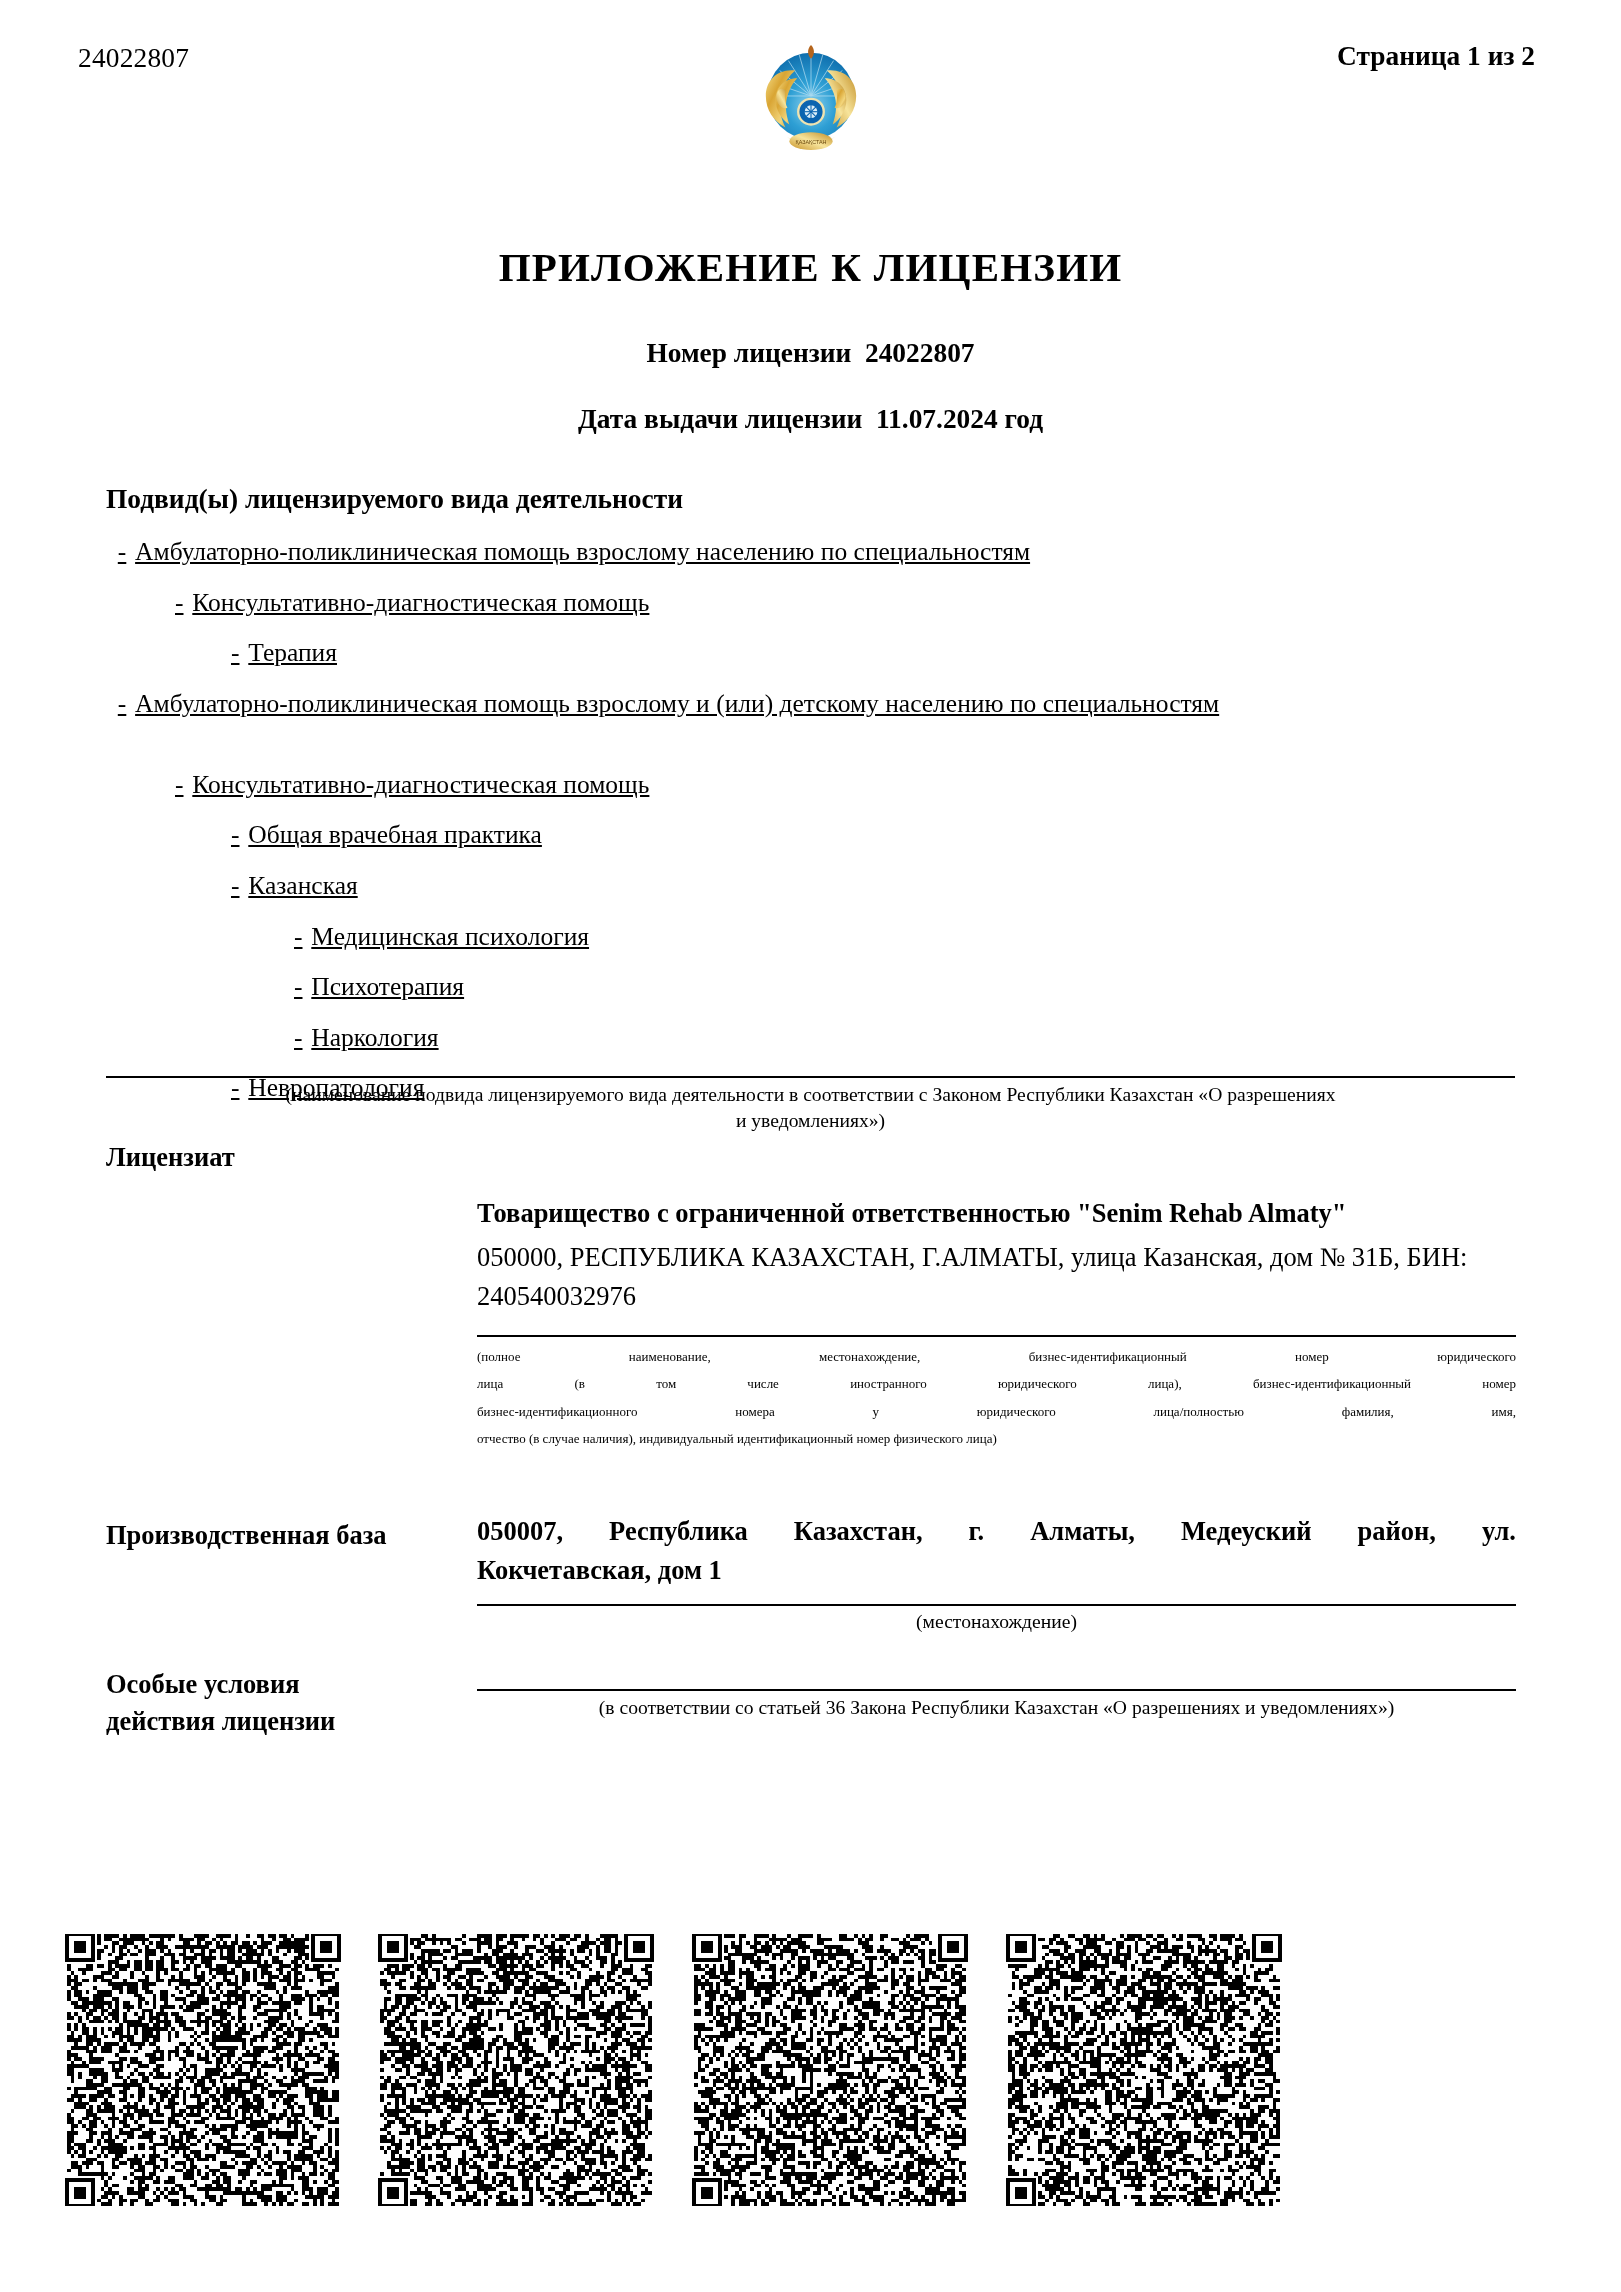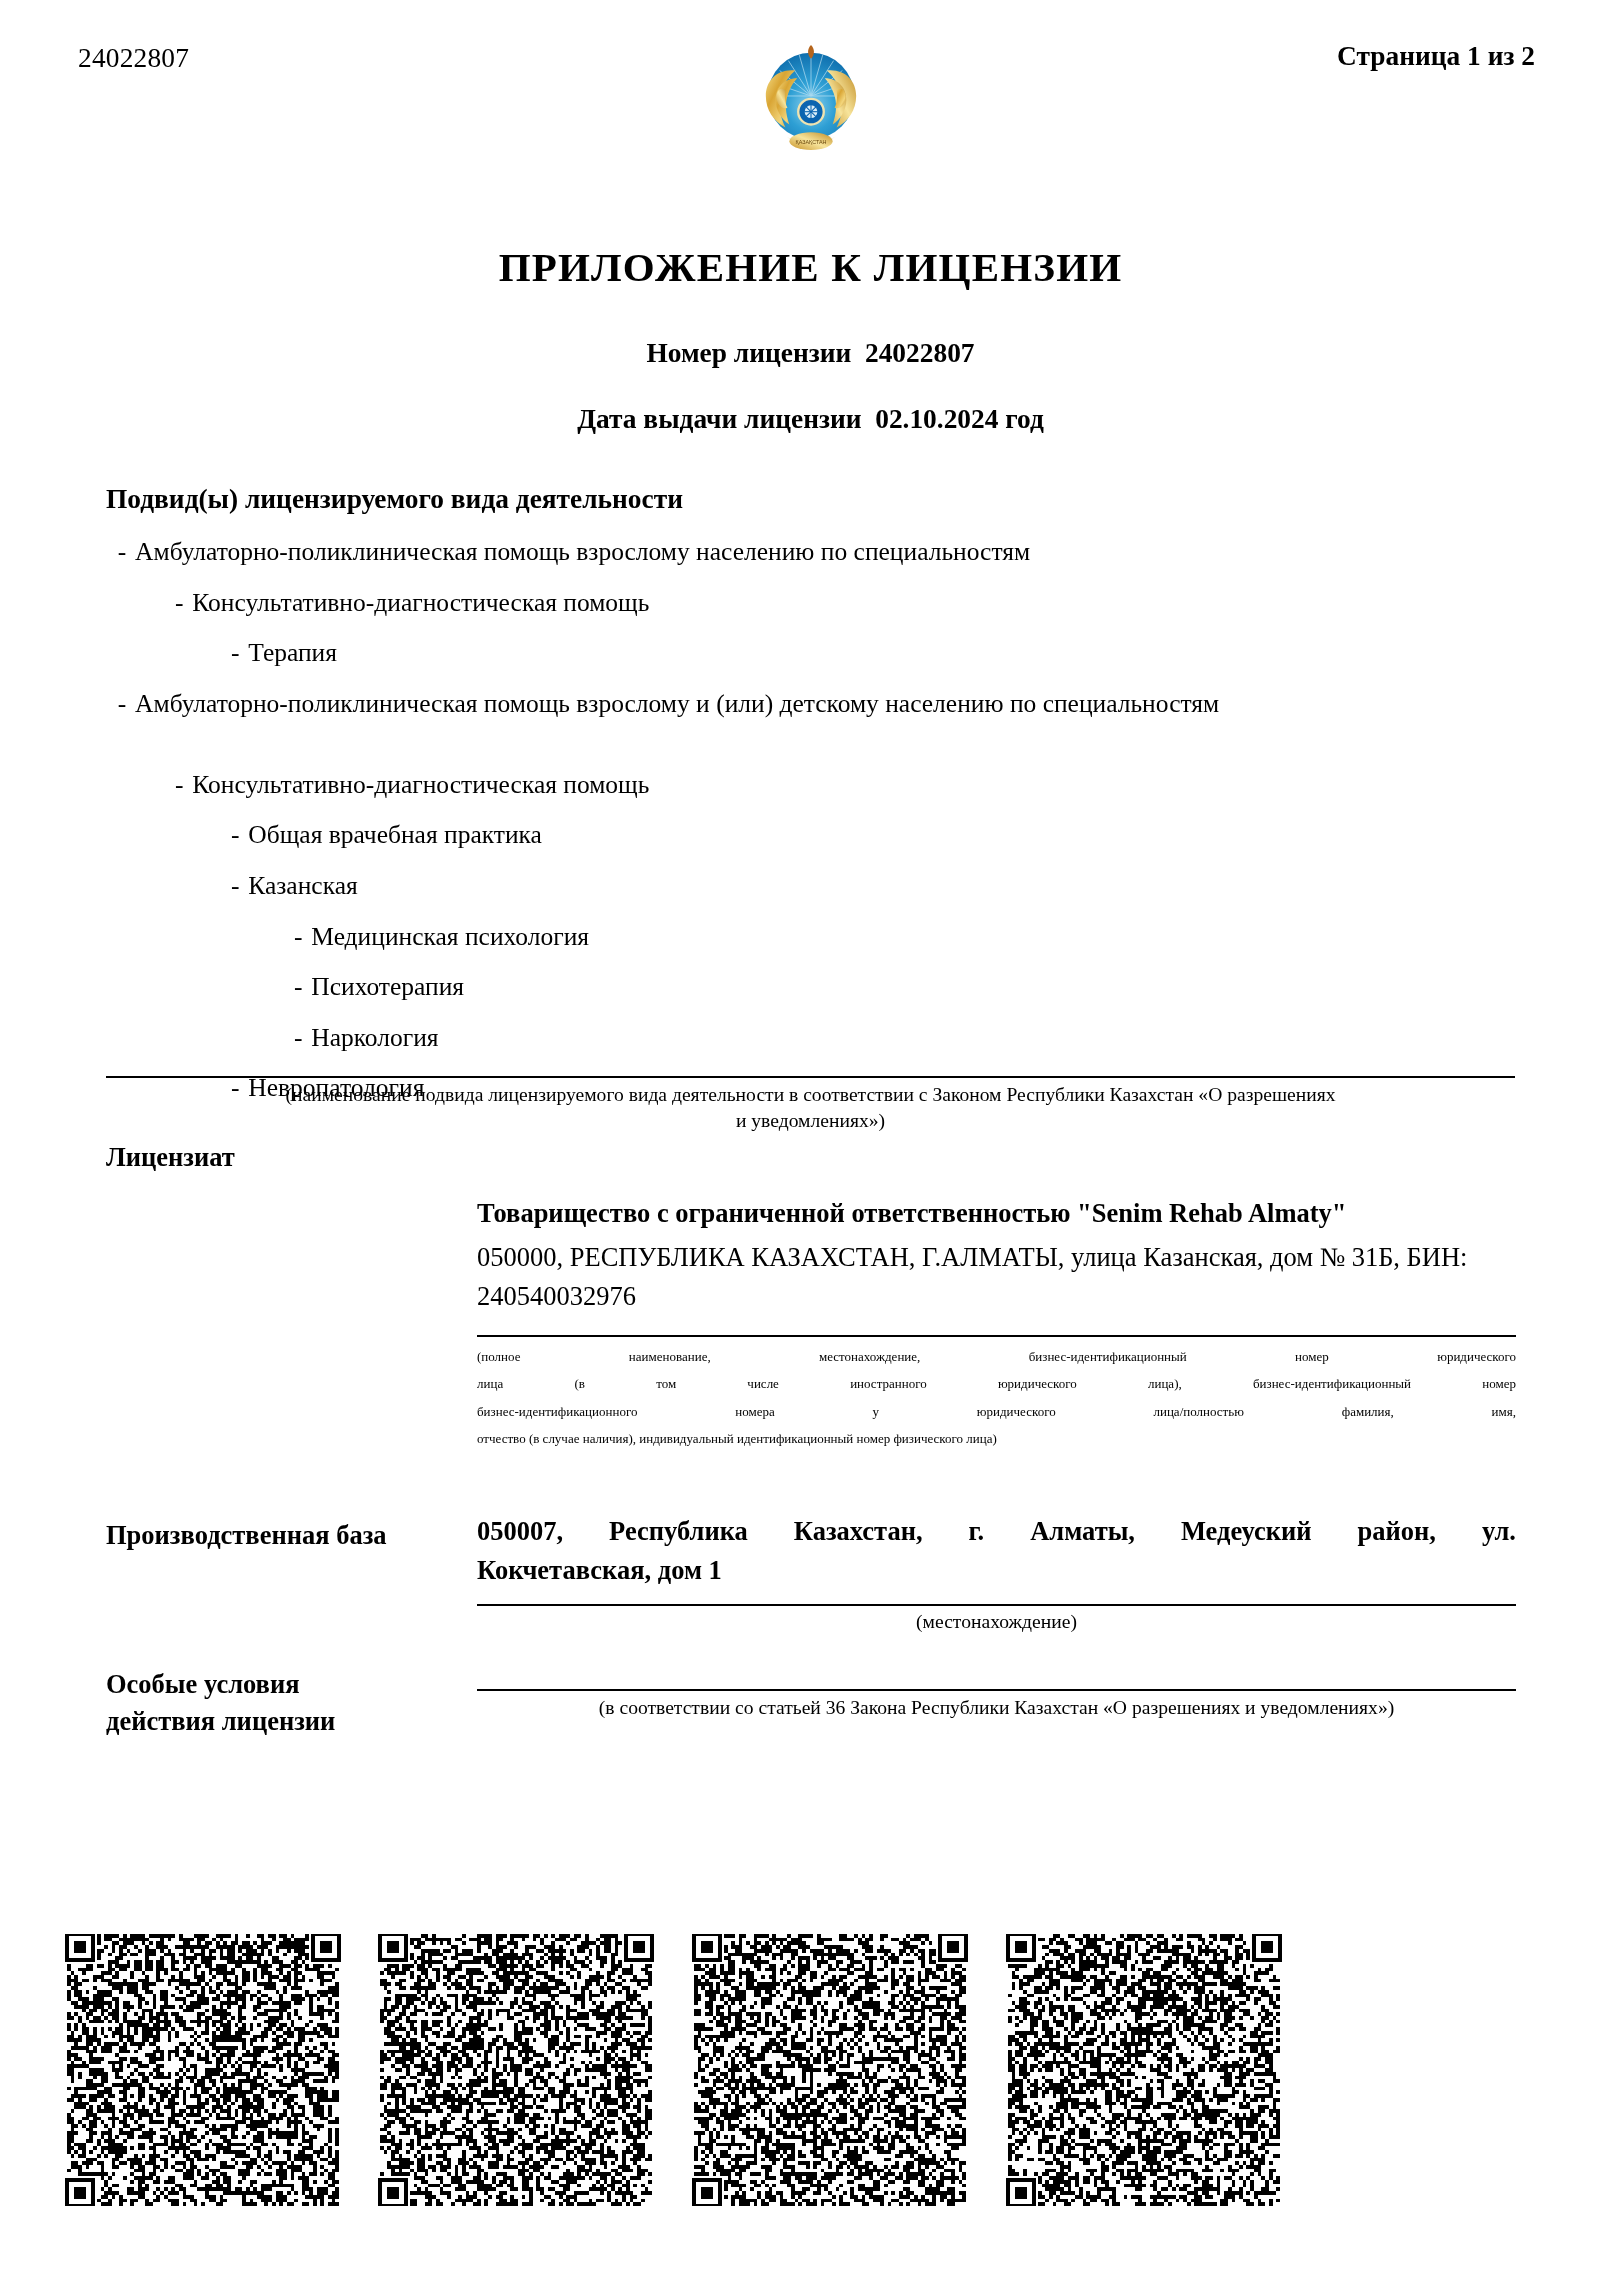--- a/index.html
+++ b/index.html
@@ -95,20 +95,21 @@
     position: absolute;
     left: 106px;
     top: 537px;
     width: 1411px;
   }
   .subtype {
     font-size: 25.5px;
     line-height: 30px;
     margin-bottom: 20.6px;
     white-space: nowrap;
+    text-decoration: underline;
   }
   .subtype .dash { margin-right: 8.8px; }
   .lvl-0 { margin-left: 11.8px; }
   .lvl-1 { margin-left: 69px; }
   .lvl-2 { margin-left: 125px; }
   .lvl-3 { margin-left: 188px; }
   .subtype.gap-after { margin-bottom: 51px; }
 
   
   .rule {
@@ -243,21 +244,21 @@
 
   <div class="hdr-right">Страница 1 из 2</div>
 
   <div class="doc-title">ПРИЛОЖЕНИЕ К ЛИЦЕНЗИИ</div>
 
   <div class="lic-number-line">
     <span>Номер лицензии</span><span class="val">24022807</span>
   </div>
 
   <div class="lic-date-line">
-    <span>Дата выдачи лицензии</span><span class="val">02.10.2024 год</span>
+    <span>Дата выдачи лицензии</span><span class="val">11.07.2024 год</span>
   </div>
 
   <div class="subtypes-heading">Подвид(ы) лицензируемого вида деятельности</div>
 
   <div class="subtypes-list" id="subtypes-list">
       <div class="subtype lvl-0"><span class="dash">-</span><span>Амбулаторно-поликлиническая помощь взрослому населению по специальностям</span></div>
       <div class="subtype lvl-1"><span class="dash">-</span><span>Консультативно-диагностическая помощь</span></div>
       <div class="subtype lvl-2"><span class="dash">-</span><span>Терапия</span></div>
       <div class="subtype lvl-0 gap-after"><span class="dash">-</span><span>Амбулаторно-поликлиническая помощь взрослому и (или) детскому населению по специальностям</span></div>
       <div class="subtype lvl-1"><span class="dash">-</span><span>Консультативно-диагностическая помощь</span></div>

